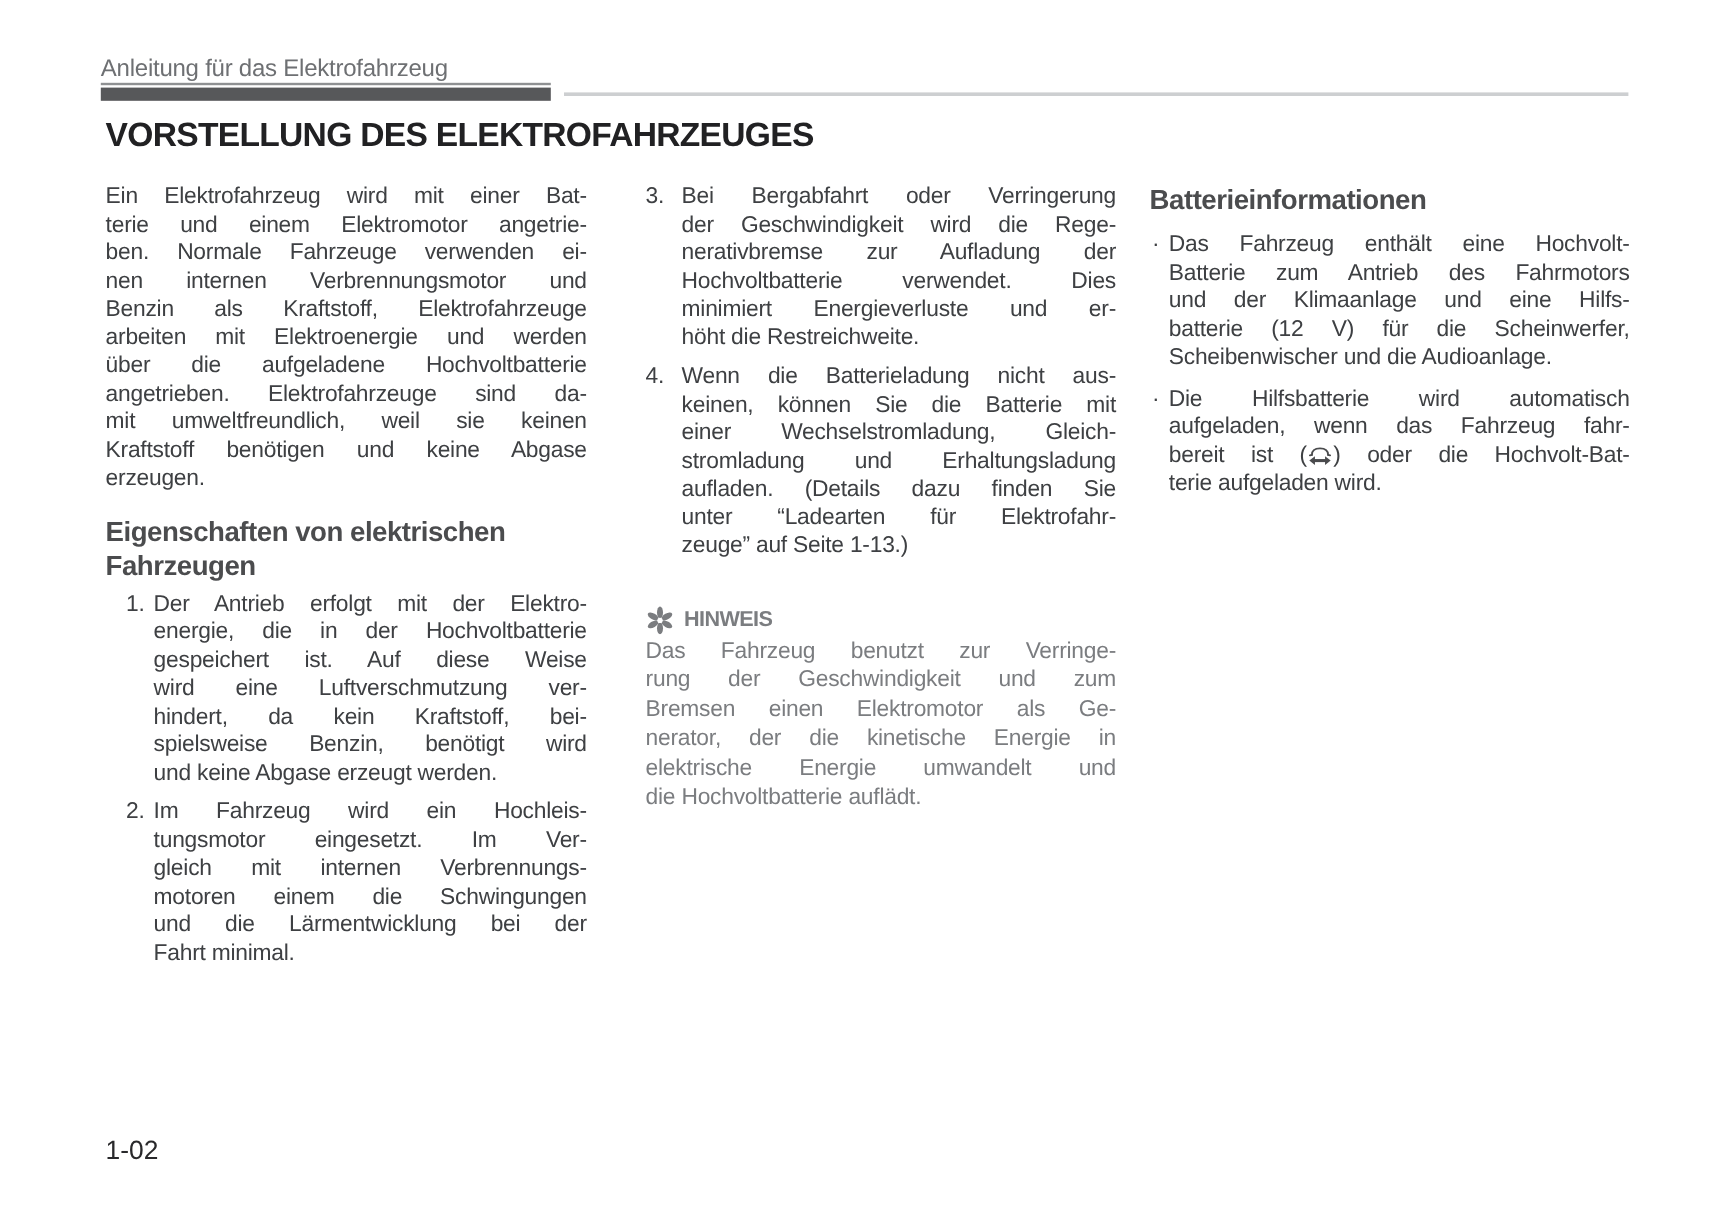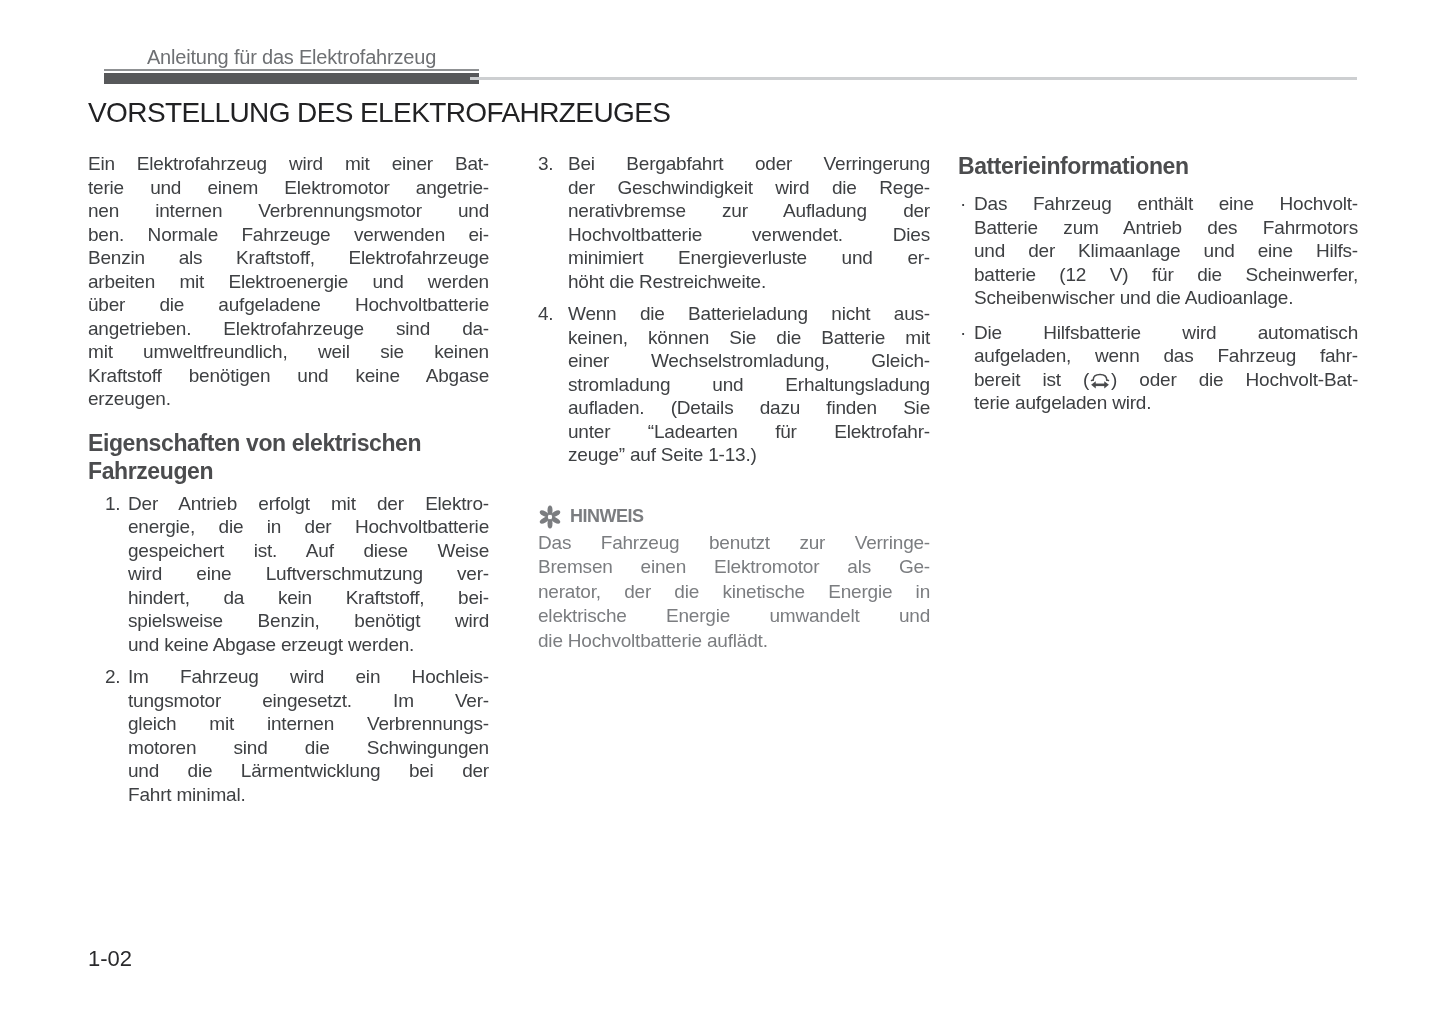--- a/index.html
+++ b/index.html
@@ -1,27 +1,27 @@
 <!DOCTYPE html>
 <html><head>
 <meta charset="utf-8">
 <style>
   html,body{margin:0;padding:0;background:#fff;}
   .page{position:relative;width:1445px;height:1019px;background:#ffffff;overflow:hidden;
         font-family:"Liberation Sans", sans-serif;color:#3e4043;}
 
   
-  .header-wrap{position:absolute;left:104px;top:46px;width:375px;text-align:center;}
+  .header-wrap{position:absolute;left:84px;top:46px;width:375px;}
   .header-title{font-size:20px;line-height:22px;color:#6e7073;letter-spacing:-0.2px;}
   .header-underline{height:2px;background:#8f9193;margin-top:1px;}
   .header-bar{height:11px;background:#57585a;margin-top:2px;}
   .rule-right{position:absolute;left:470px;top:77px;width:887px;height:3px;background:#cdcfd1;}
 
   
-  .page-title{position:absolute;left:88px;top:97px;font-size:28px;font-weight:normal;
+  .page-title{position:absolute;left:88px;top:97px;font-size:28px;font-weight:bold;
               color:#212123;letter-spacing:-0.6px;}
 
   
   .columns{position:absolute;left:88px;top:152px;display:flex;}
   .col{font-size:19px;line-height:23.5px;letter-spacing:-0.2px;}
   .col1{width:401px;}
   .col2{width:392px;margin-left:49px;}
   .col3{width:400px;margin-left:28px;}
 
   .jline{text-align:justify;text-align-last:justify;white-space:normal;}
@@ -68,22 +68,22 @@
   <div class="rule-right"></div>
 
   <div class="page-title">VORSTELLUNG DES ELEKTROFAHRZEUGES</div>
 
   <div class="columns">
 
     <div class="col col1">
       <div>
           <div class="jline">Ein Elektrofahrzeug wird mit einer Bat-</div>
           <div class="jline">terie und einem Elektromotor angetrie-</div>
+          <div class="jline">ben. Normale Fahrzeuge verwenden ei-</div>
           <div class="jline">nen internen Verbrennungsmotor und</div>
-          <div class="jline">ben. Normale Fahrzeuge verwenden ei-</div>
           <div class="jline">Benzin als Kraftstoff, Elektrofahrzeuge</div>
           <div class="jline">arbeiten mit Elektroenergie und werden</div>
           <div class="jline">über die aufgeladene Hochvoltbatterie</div>
           <div class="jline">angetrieben. Elektrofahrzeuge sind da-</div>
           <div class="jline">mit umweltfreundlich, weil sie keinen</div>
           <div class="jline">Kraftstoff benötigen und keine Abgase</div>
           <div class="lline">erzeugen.</div>
         </div>
       <div class="sec-heading">
           <div class="lline">Eigenschaften von elektrischen</div>
@@ -101,21 +101,21 @@
               <div class="jline">spielsweise Benzin, benötigt wird</div>
               <div class="lline">und keine Abgase erzeugt werden.</div>
             </div>
         </div>
         <div class="item">
           <div class="num">2.</div>
           <div class="body">
               <div class="jline">Im Fahrzeug wird ein Hochleis-</div>
               <div class="jline">tungsmotor eingesetzt. Im Ver-</div>
               <div class="jline">gleich mit internen Verbrennungs-</div>
-              <div class="jline">motoren sind die Schwingungen</div>
+              <div class="jline">motoren einem die Schwingungen</div>
               <div class="jline">und die Lärmentwicklung bei der</div>
               <div class="lline">Fahrt minimal.</div>
             </div>
         </div>
       </div>
     </div>
 
     <div class="col col2">
       <div class="list">
         <div class="item">
@@ -153,20 +153,21 @@
                   <ellipse cx="12" cy="5.4" rx="2.5" ry="5" transform="rotate(180 12 12)"></ellipse>
                   <ellipse cx="12" cy="5.4" rx="2.5" ry="5" transform="rotate(240 12 12)"></ellipse>
                   <ellipse cx="12" cy="5.4" rx="2.5" ry="5" transform="rotate(300 12 12)"></ellipse>
                   <circle cx="12" cy="12" r="2.2" fill="#fff"></circle>
                 </g>
               </svg></span>
           <span>HINWEIS</span>
         </div>
         <div class="note-body">
             <div class="jline">Das Fahrzeug benutzt zur Verringe-</div>
+            <div class="jline">rung der Geschwindigkeit und zum</div>
             <div class="jline">Bremsen einen Elektromotor als Ge-</div>
             <div class="jline">nerator, der die kinetische Energie in</div>
             <div class="jline">elektrische Energie umwandelt und</div>
             <div class="lline">die Hochvoltbatterie auflädt.</div>
           </div>
       </div>
     </div>
 
     <div class="col col3">
       <div class="sec-heading">Batterieinformationen</div>

